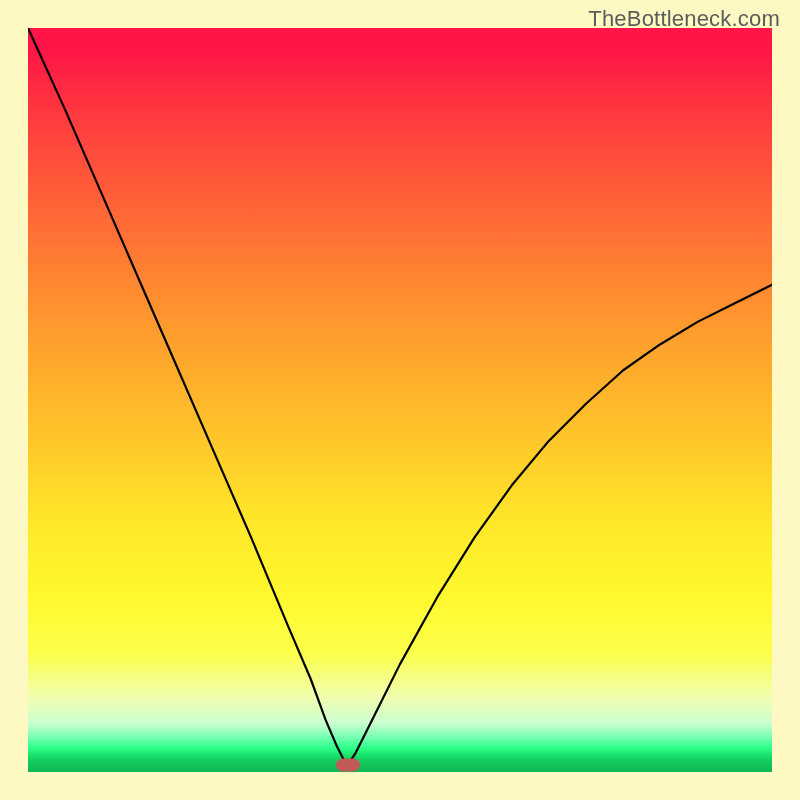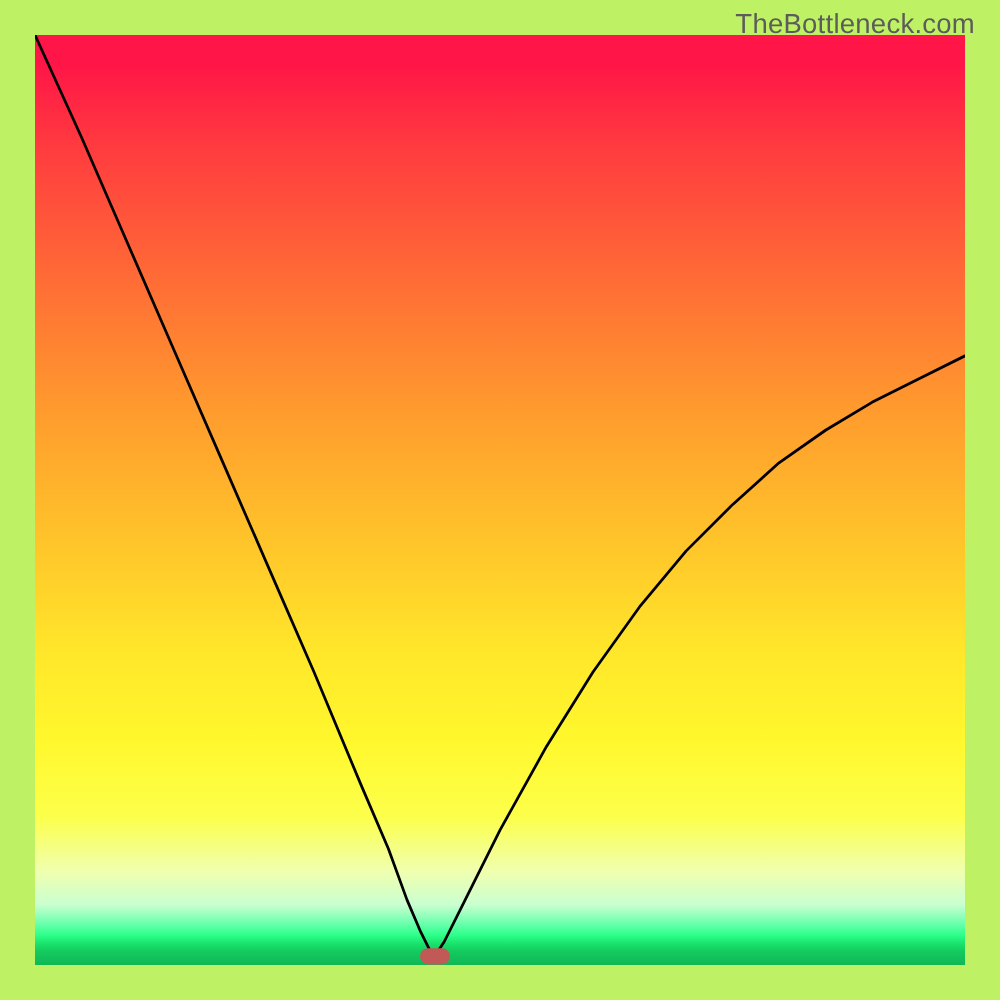--- a/index.html
+++ b/index.html
@@ -8,21 +8,21 @@
     width: 800px;
     height: 800px;
     background: #000;
     font-family: Arial, Helvetica, sans-serif;
     overflow: hidden;
   }
   .container {
     position: relative;
     width: 800px;
     height: 800px;
-    background: #bef264;
+    background: #fef9c3;
   }
   .watermark {
     position: absolute;
     top: 6px;
     right: 20px;
     color: #5c5c5c;
     font-size: 22px;
     font-weight: 500;
     letter-spacing: 0.2px;
     z-index: 10;

